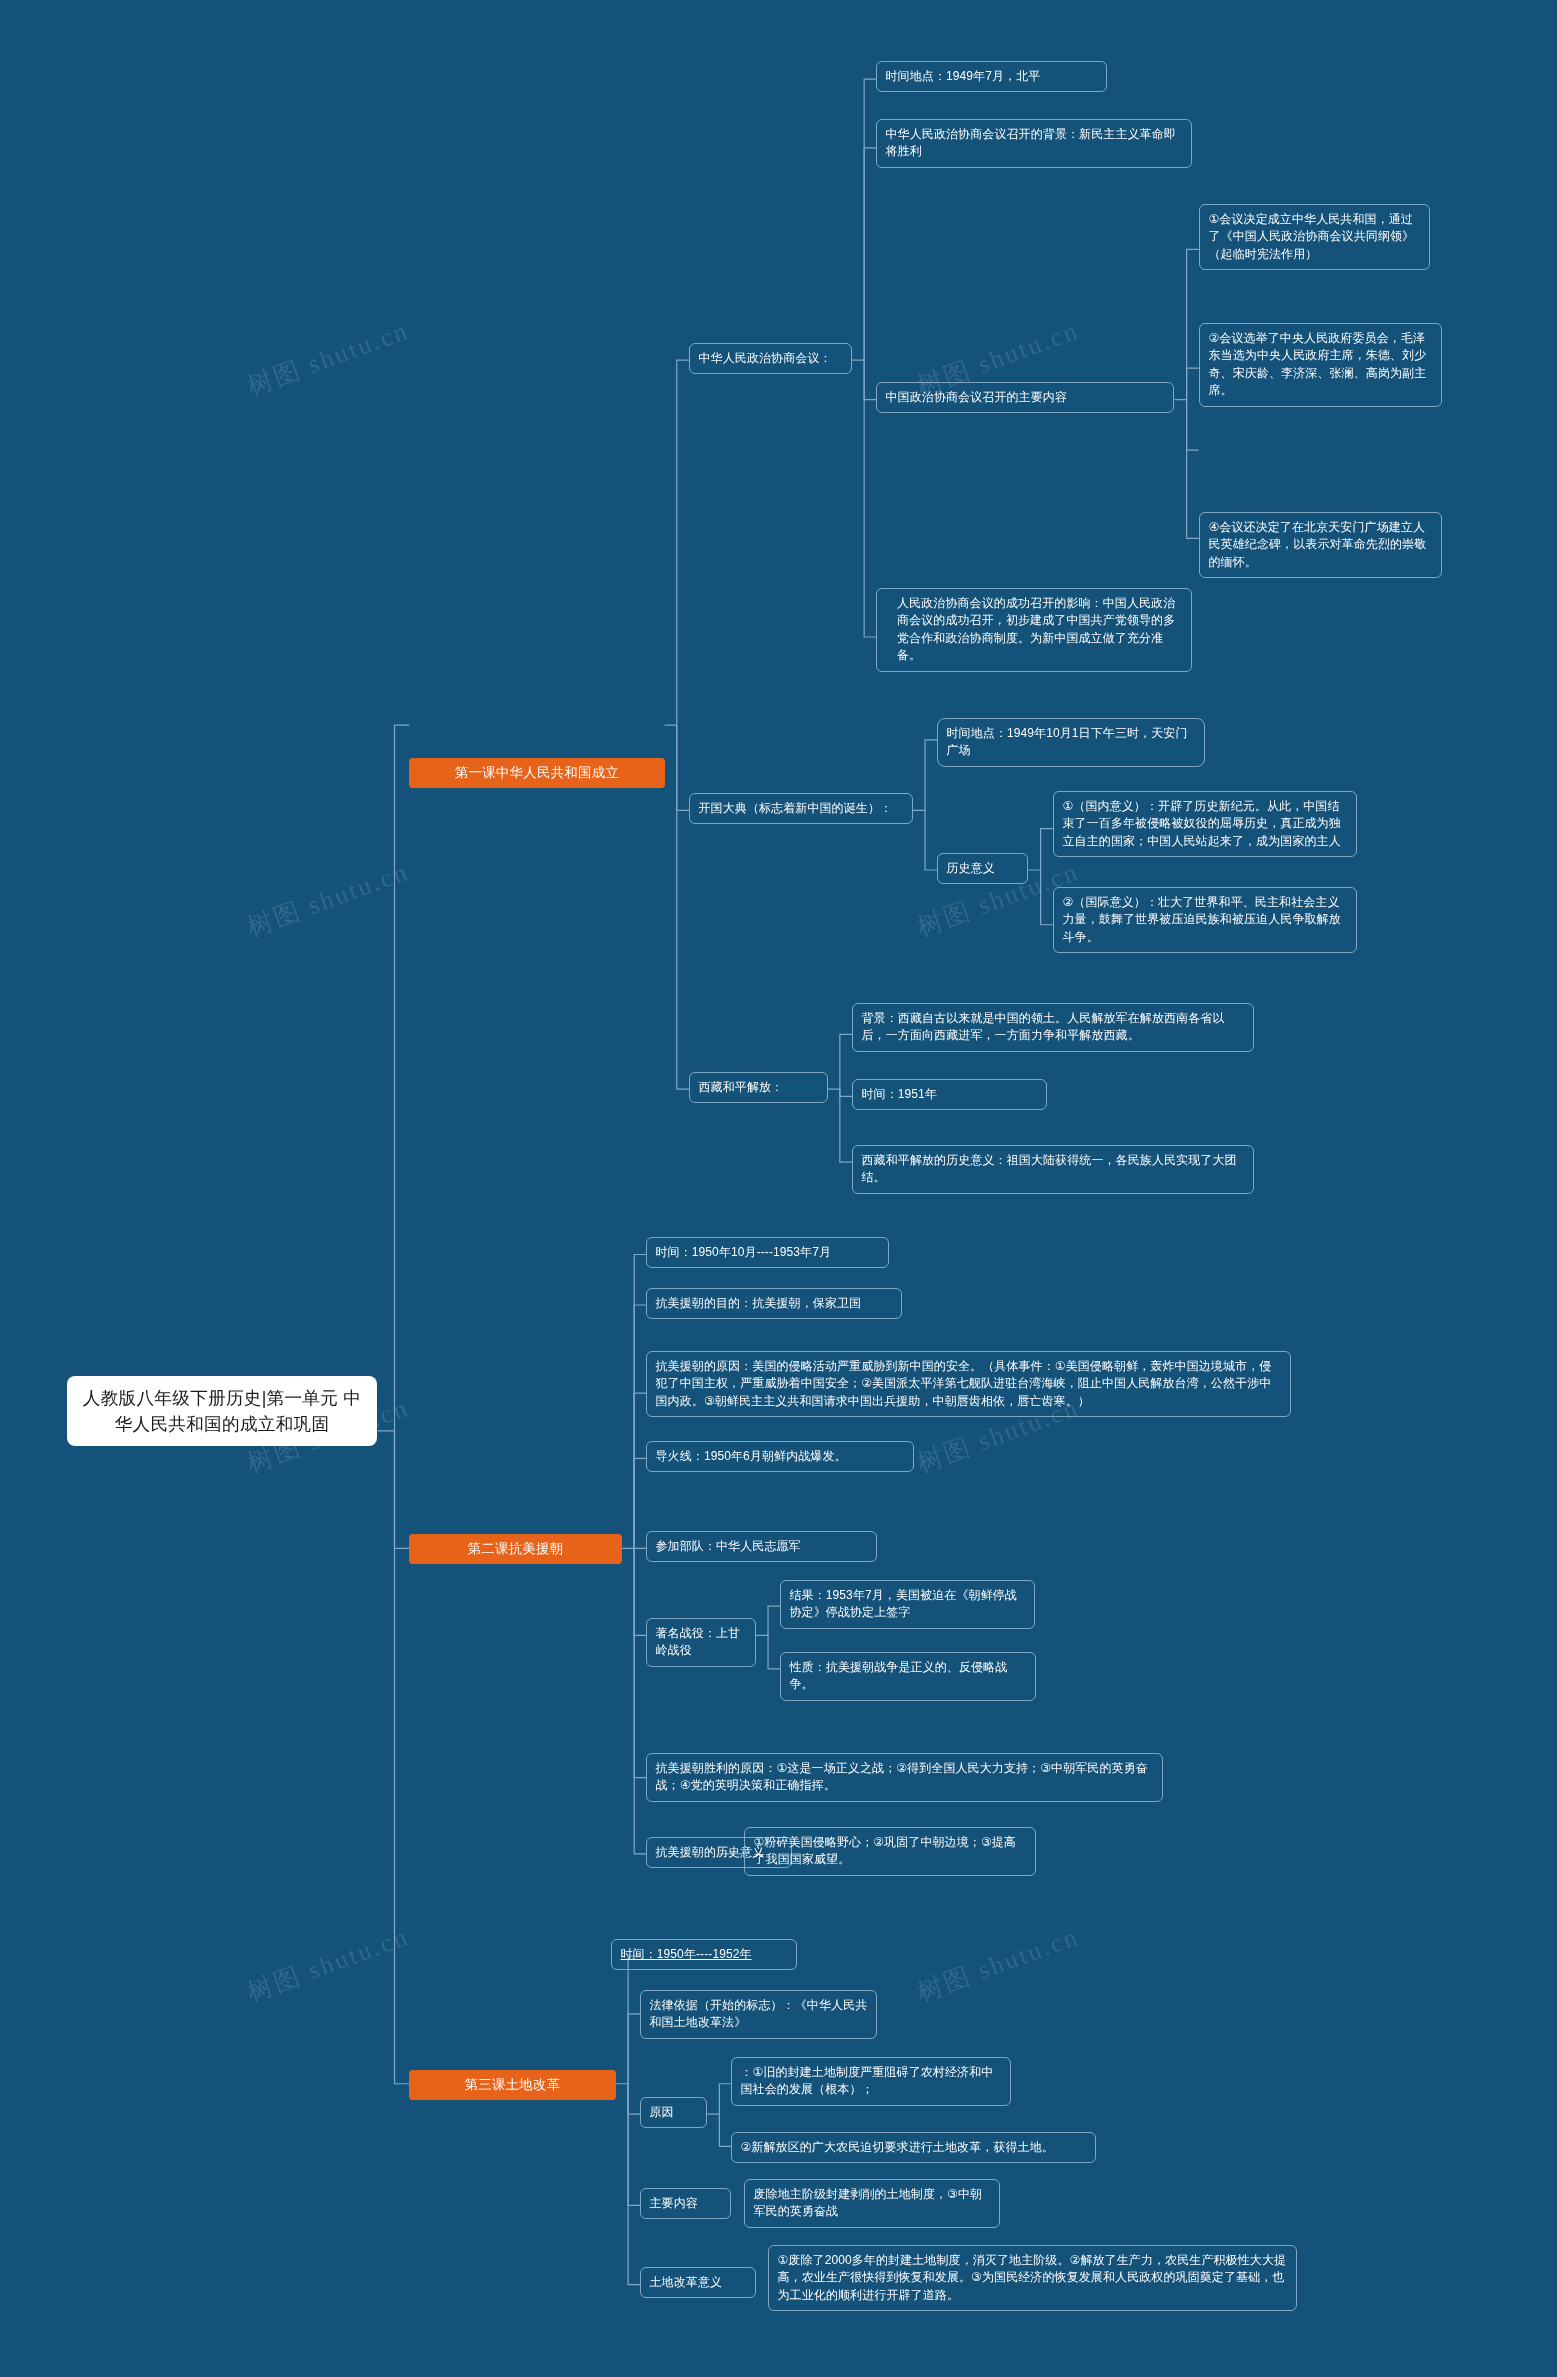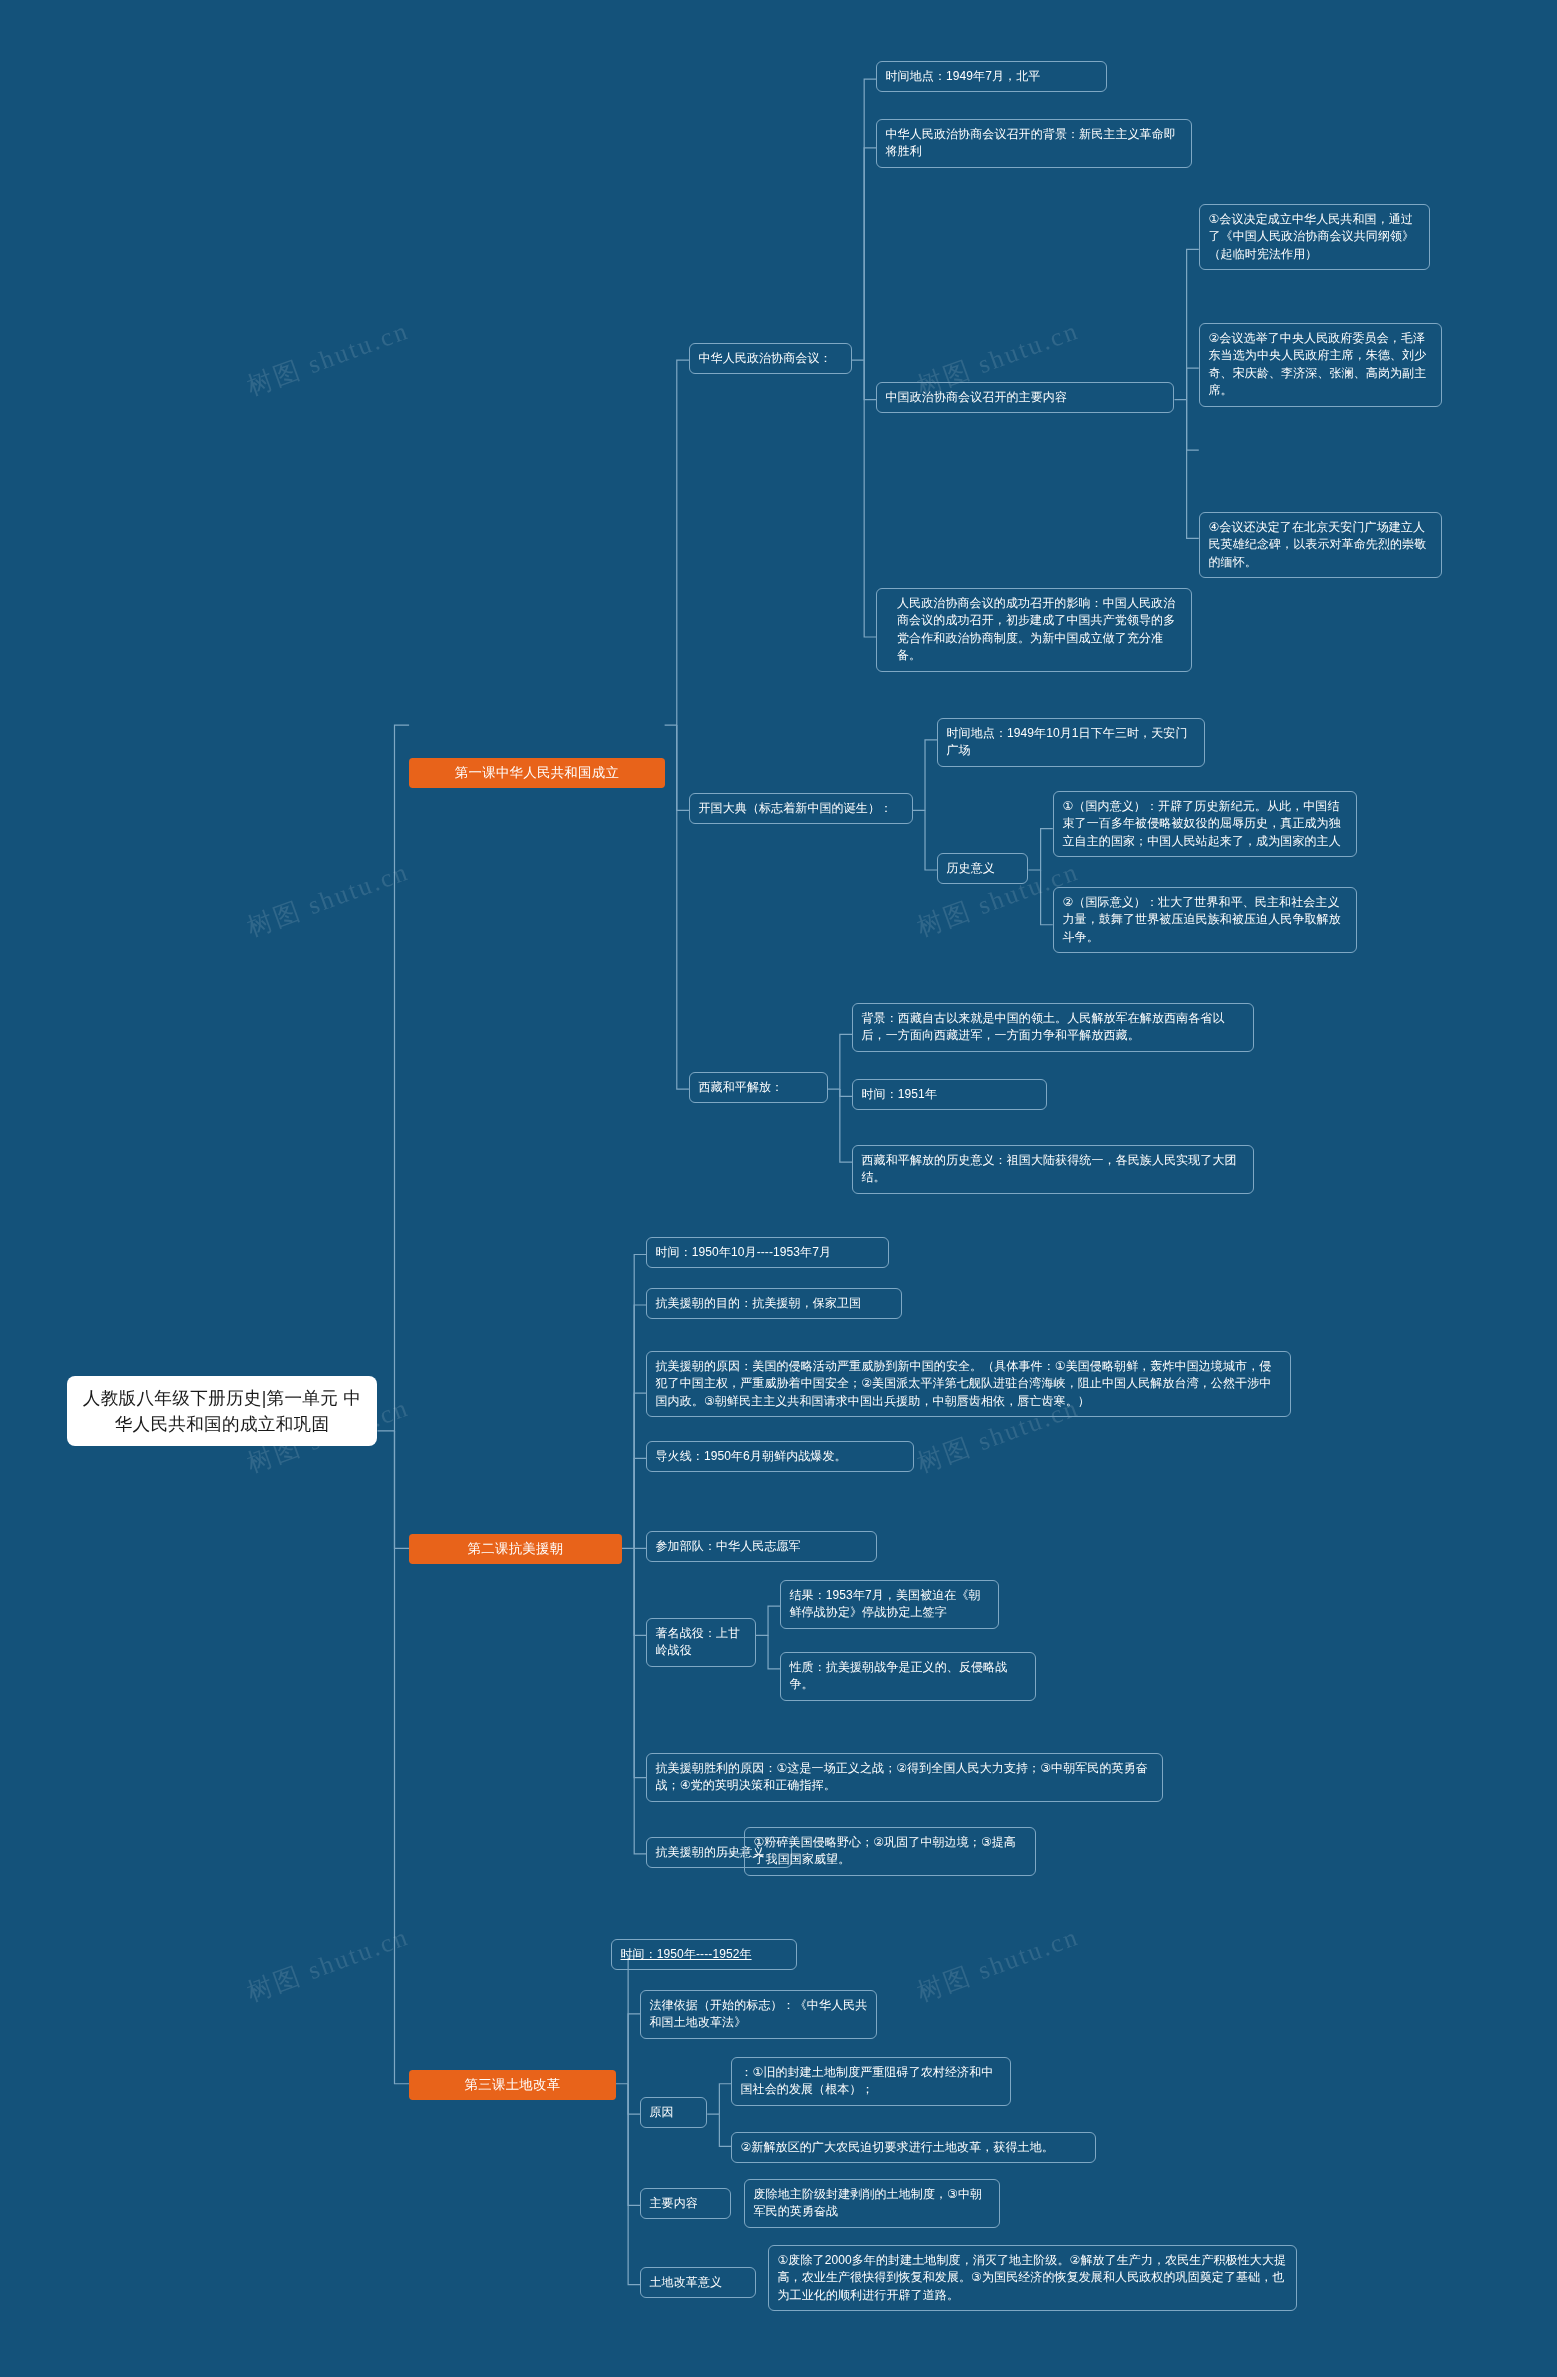--- a/index.html
+++ b/index.html
@@ -166,21 +166,21 @@
 
   <div class="node" style="left:1199px;top:323px;width:243px;">②会议选举了中央人民政府委员会，毛泽东当选为中央人民政府主席，朱德、刘少奇、宋庆龄、李济深、张澜、高岗为副主席。</div>
 
 
   <div class="node" style="left:1199px;top:512px;width:243px;">④会议还决定了在北京天安门广场建立人民英雄纪念碑，以表示对革命先烈的崇敬的缅怀。</div>
 
   <div class="node" style="left:876px;top:588px;width:316px;padding-left:20px;">人民政治协商会议的成功召开的影响：中国人民政治商会议的成功召开，初步建成了中国共产党领导的多党合作和政治协商制度。为新中国成立做了充分准备。</div>
 
   <div class="node" style="left:689px;top:793px;width:224px;">开国大典（标志着新中国的诞生）：</div>
 
-  <div class="node" style="left:937px;top:718px;width:268px;">时间地点：1949年10月1日下午三时，天安门广场</div>
+  <div class="node" style="left:937px;top:718px;width:268px;border-radius:8px;">时间地点：1949年10月1日下午三时，天安门广场</div>
 
   <div class="node" style="left:937px;top:853px;width:91px;">历史意义</div>
 
   <div class="node" style="left:1053px;top:791px;width:304px;">①（国内意义）：开辟了历史新纪元。从此，中国结束了一百多年被侵略被奴役的屈辱历史，真正成为独立自主的国家；中国人民站起来了，成为国家的主人</div>
 
   <div class="node" style="left:1053px;top:887px;width:304px;">②（国际意义）：壮大了世界和平、民主和社会主义力量，鼓舞了世界被压迫民族和被压迫人民争取解放斗争。</div>
 
   <div class="node" style="left:689px;top:1072px;width:139px;">西藏和平解放：</div>
 
   <div class="node" style="left:852px;top:1003px;width:402px;">背景：西藏自古以来就是中国的领土。人民解放军在解放西南各省以后，一方面向西藏进军，一方面力争和平解放西藏。</div>
@@ -194,21 +194,21 @@
   <div class="node" style="left:646px;top:1288px;width:256px;">抗美援朝的目的：抗美援朝，保家卫国</div>
 
   <div class="node" style="left:646px;top:1351px;width:645px;">抗美援朝的原因：美国的侵略活动严重威胁到新中国的安全。（具体事件：①美国侵略朝鲜，轰炸中国边境城市，侵犯了中国主权，严重威胁着中国安全；②美国派太平洋第七舰队进驻台湾海峡，阻止中国人民解放台湾，公然干涉中国内政。③朝鲜民主主义共和国请求中国出兵援助，中朝唇齿相依，唇亡齿寒。）</div>
 
   <div class="node" style="left:646px;top:1441px;width:268px;">导火线：1950年6月朝鲜内战爆发。</div>
 
   <div class="node" style="left:646px;top:1531px;width:231px;">参加部队：中华人民志愿军</div>
 
   <div class="node" style="left:646px;top:1618px;width:110px;">著名战役：上甘岭战役</div>
 
-  <div class="node" style="left:780px;top:1580px;width:219px;">结果：1953年7月，美国被迫在《朝鲜停战协定》停战协定上签字</div>
+  <div class="node" style="left:780px;top:1580px;width:255px;">结果：1953年7月，美国被迫在《朝鲜停战协定》停战协定上签字</div>
 
   <div class="node" style="left:780px;top:1652px;width:256px;">性质：抗美援朝战争是正义的、反侵略战争。</div>
 
   <div class="node" style="left:646px;top:1753px;width:517px;">抗美援朝胜利的原因：①这是一场正义之战；②得到全国人民大力支持；③中朝军民的英勇奋战；④党的英明决策和正确指挥。</div>
 
   <div class="node" style="left:646px;top:1837px;width:146px;">抗美援朝的历史意义</div>
 
   <div class="node" style="left:744px;top:1827px;width:292px;">①粉碎美国侵略野心；②巩固了中朝边境；③提高了我国国家威望。</div>
 
   <div class="node" style="left:611px;top:1939px;width:186px;text-decoration:underline;">时间：1950年----1952年</div>

